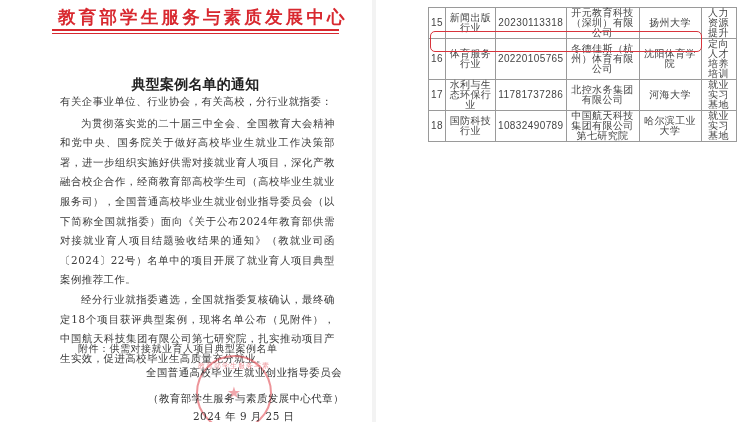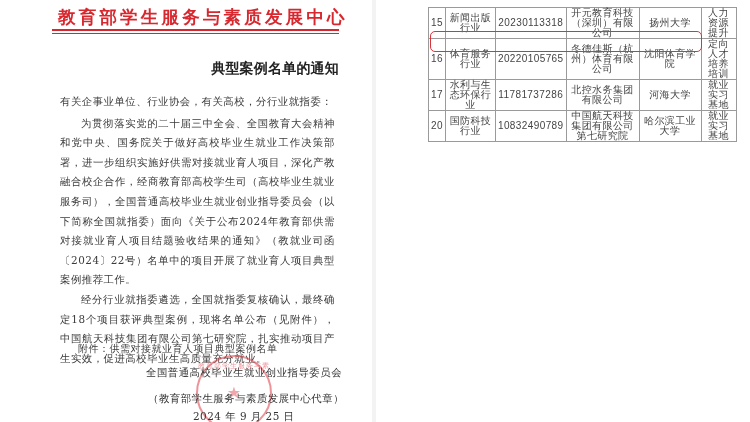--- a/index.html
+++ b/index.html
@@ -22,21 +22,21 @@
   }
   .redline1 { position: absolute; left: 52px; top: 29px; width: 287px; height: 2px; background: #d8282f; }
   .redline2 { position: absolute; left: 52px; top: 32.5px; width: 287px; height: 1px; background: #d8282f; }
 
   .title {
     position: absolute; left: 52px; width: 287px; text-align: center;
     font-size: 14px; font-weight: bold; color: #222; white-space: nowrap;
     letter-spacing: 0.2px;
   }
   .title.l1 { top: 50px; }
-  .title.l2 { top: 60px; text-align: right; }
+  .title.l2 { top: 76px; }
 
   .body {
     position: absolute; left: 60px; top: 92px; width: 275px;
     font-size: 10.4px; line-height: 19.6px; color: #3b3b3b;
     letter-spacing: 0.5px;
   }
   .body p { margin: 0; text-align: justify; text-align-last: left; }
   .body .indent { text-indent: 21px; }
   .body .salutation { margin-bottom: 2px; }
   .attach { position: absolute; left: 78px; top: 342px; font-size: 10px; letter-spacing: 0.5px; color:#3b3b3b; white-space: nowrap; }
@@ -136,21 +136,21 @@
   </tr>
   <tr>
     <td>17</td>
     <td>水利与生态环保行业</td>
     <td>11781737286</td>
     <td>北控水务集团有限公司</td>
     <td>河海大学</td>
     <td>就业实习基地</td>
   </tr>
   <tr class="last">
-    <td>20</td>
+    <td>18</td>
     <td>国防科技行业</td>
     <td>10832490789</td>
     <td>中国航天科技集团有限公司第七研究院</td>
     <td>哈尔滨工业大学</td>
     <td>就业实习基地</td>
   </tr>
 </tbody>
   </table>
 <div class="highlight"></div>
 

